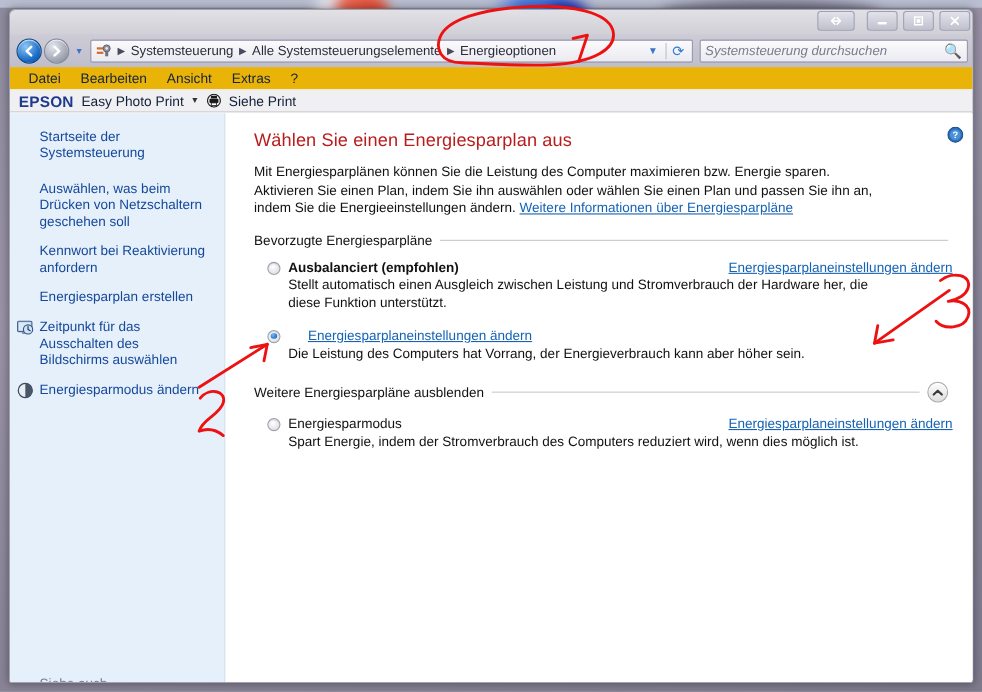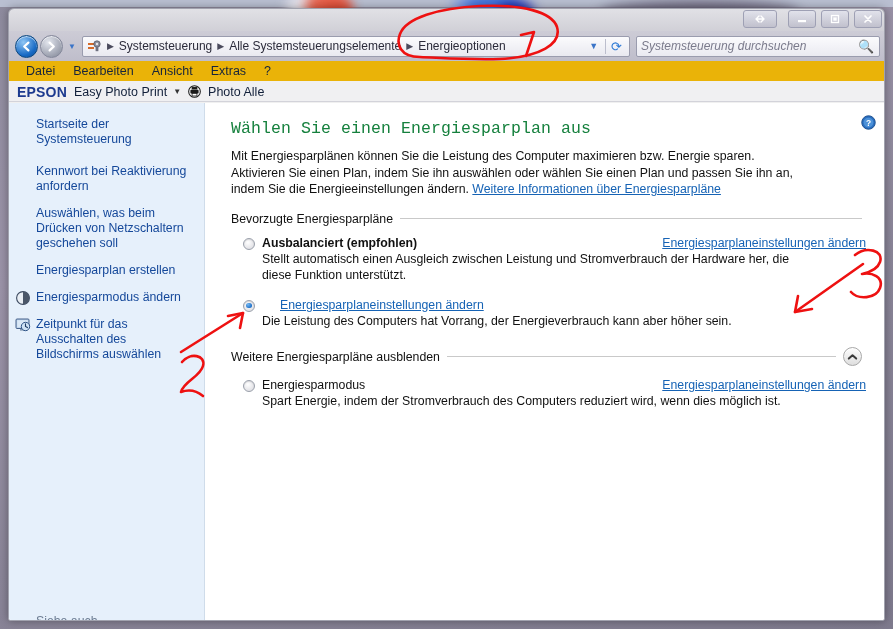--- a/index.html
+++ b/index.html
@@ -153,22 +153,22 @@
   }
   .seealso .hd { font-size:12.3px; color:#6d7d93; margin-bottom:11px; }
   .seealso .sb-link { margin-bottom:11px; padding-left:0; }
 
   .main {
     flex:1; position:relative; padding:16px 20px 0 26px; background:#fff;
     min-width:0;
   }
   .help-ico { position:absolute; right:10px; top:12px; width:15px; height:15px; }
   h1.title {
-    font-size:16.5px; font-weight:normal; color:#15803d;
-    margin:0 0 10px 0; letter-spacing:.1px;font-family:Liberation Mono, monospace;
+    font-size:16.5px; font-weight:normal; color:#b91c1c;
+    margin:0 0 10px 0; letter-spacing:.1px;
   }
   p.intro {
     font-size:12.3px; color:#111; line-height:16.5px; margin:0 0 14px 0;
     max-width:580px;
   }
   a.inline { color:#1663b5; text-decoration:underline; }
 
   .grouphdr {
     display:flex; align-items:center; gap:7px; margin:0 0 10px 0;
     padding-right:4px;
@@ -308,50 +308,50 @@
   <div class="epsonbar">
     <span class="epson-logo">EPSON</span>
     <span class="eitem">Easy Photo Print</span>
     <span class="earrow">▼</span>
     <svg class="eicon" viewBox="0 0 14 14">
       <circle cx="7" cy="7" r="6.3" fill="none" stroke="#1a1a1a" stroke-width="1.1"></circle>
       <rect x="4" y="2.2" width="6" height="2.6" fill="#1a1a1a"></rect>
       <rect x="2.6" y="5.2" width="8.8" height="4" rx="1" fill="#1a1a1a"></rect>
       <rect x="4.4" y="9.2" width="5.2" height="2.6" fill="#ffffff" stroke="#1a1a1a" stroke-width=".8"></rect>
     </svg>
-    <span class="eitem">Photo Alle</span>
+    <span class="eitem">Siehe Print</span>
   </div>
 
   <div class="content">
 
     <div class="sidebar">
       <div class="sb-link first">Startseite der Systemsteuerung</div>
+      <div class="sb-link">Auswählen, was beim Drücken von Netzschaltern geschehen soll</div>
       <div class="sb-link">Kennwort bei Reaktivierung anfordern</div>
-      <div class="sb-link">Auswählen, was beim Drücken von Netzschaltern geschehen soll</div>
       <div class="sb-link">Energiesparplan erstellen</div>
-
-      <div class="sb-link">
-        <svg class="sb-ico" viewBox="0 0 16 16">
-          <circle cx="8" cy="8" r="6.4" fill="#e9eef4" stroke="#3c4a60" stroke-width="1.1"></circle>
-          <path d="M8 1.6 A6.4 6.4 0 0 1 8 14.4 Z" fill="#4a5668"></path>
-        </svg>
-        <span>Energiesparmodus ändern</span>
-      </div>
 
       <div class="sb-link">
         <svg class="sb-ico" viewBox="0 0 16 16">
           <rect x="1" y="2" width="13" height="9.5" rx="1" fill="#b7cfe8" stroke="#46618a" stroke-width="1"></rect>
           <rect x="2.2" y="3.2" width="10.6" height="7.1" fill="#dbe9f7"></rect>
           <rect x="5" y="12" width="6" height="1.6" fill="#7f93ad"></rect>
           <circle cx="10.5" cy="9.5" r="4.2" fill="#cfe2f5" stroke="#2f5486" stroke-width="1"></circle>
           <path d="M10.5 6.9 V9.5 L12.4 10.6" stroke="#1d3a61" stroke-width="1.1" fill="none" stroke-linecap="round"></path>
         </svg>
         <span>Zeitpunkt für das Ausschalten des Bildschirms auswählen</span>
       </div>
 
+      <div class="sb-link">
+        <svg class="sb-ico" viewBox="0 0 16 16">
+          <circle cx="8" cy="8" r="6.4" fill="#e9eef4" stroke="#3c4a60" stroke-width="1.1"></circle>
+          <path d="M8 1.6 A6.4 6.4 0 0 1 8 14.4 Z" fill="#4a5668"></path>
+        </svg>
+        <span>Energiesparmodus ändern</span>
+      </div>
+
       <div class="seealso">
         <div class="hd">Siehe auch</div>
         <div class="sb-link">Benutzerkonten</div>
       </div>
     </div>
 
     <div class="main">
 
       <svg class="help-ico" viewBox="0 0 16 16">
         <circle cx="8" cy="8" r="7.2" fill="#2a6fc0" stroke="#1a4d8c" stroke-width="1"></circle>

